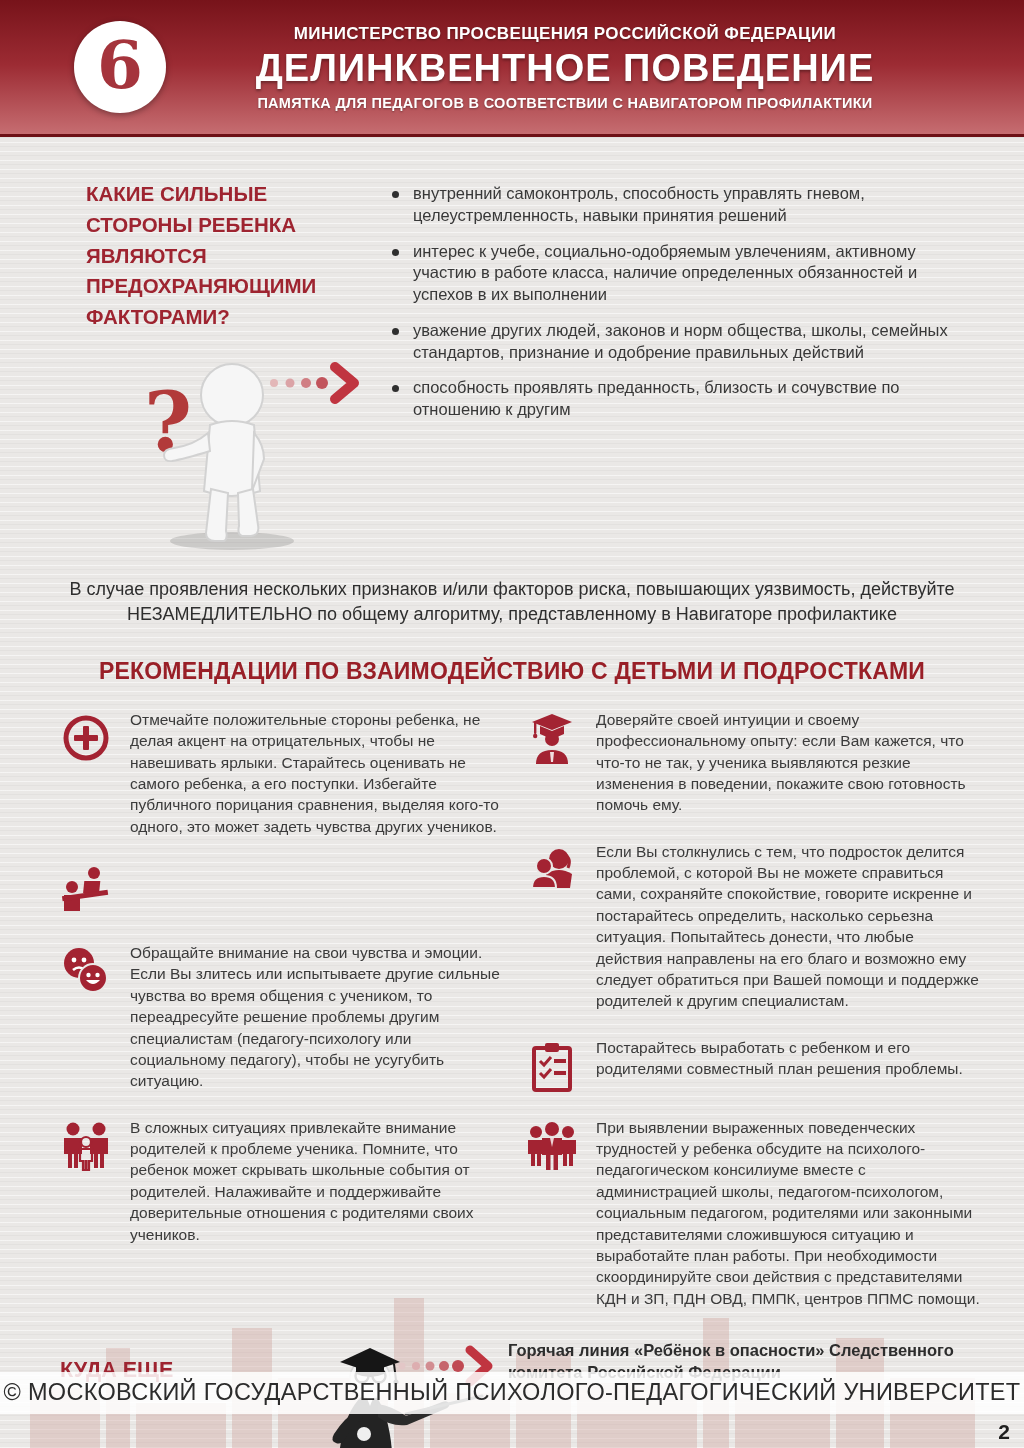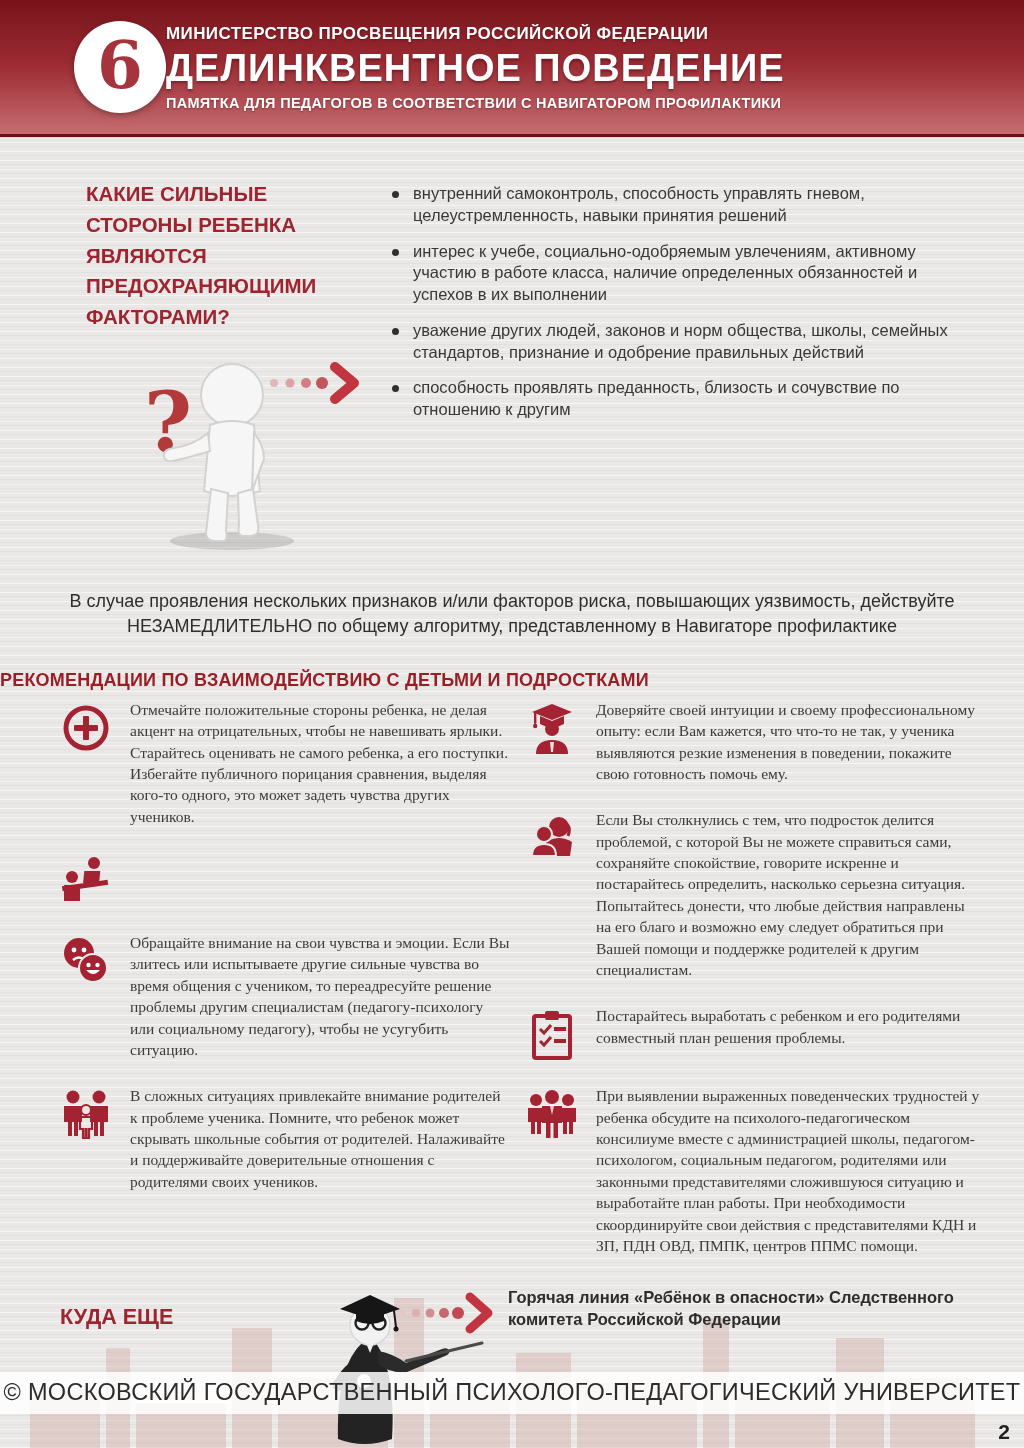--- a/index.html
+++ b/index.html
@@ -29,21 +29,21 @@
     width:92px; height:92px; border-radius:50%;
     background:#fff; flex:none; margin-left:74px;
     display:flex; align-items:center; justify-content:center;
     box-shadow:0 2px 6px rgba(0,0,0,.35);
   }
   .logo-digit {
     font-size:66px; font-weight:bold; color:#a5343c;
     line-height:1; transform:translateY(-2px);
     font-family:"DejaVu Serif","Liberation Serif",serif;
   }
-  .banner-text { flex:1; color:#fff; padding-right:60px; }
+  .banner-text { flex:1; text-align:center; color:#fff; padding-right:60px; }
   .ministry  { font-size:17px;  font-weight:bold; letter-spacing:.4px; text-shadow:0 1px 2px rgba(0,0,0,.35); }
   .doc-title { font-size:38px;  font-weight:bold; letter-spacing:1px; margin:3px 0 5px; text-shadow:0 2px 3px rgba(0,0,0,.35); }
   .doc-subtitle { font-size:14.5px; font-weight:bold; letter-spacing:.3px; text-shadow:0 1px 2px rgba(0,0,0,.35); }
 
   
   .strengths { display:flex; padding:42px 46px 0 60px;margin-left:26px; }
   .strengths-left { width:292px; flex:none; }
   .question-title { color:#9e2430; font-size:20.5px; font-weight:bold; line-height:1.5; }
   .question-figure { margin:8px 0 0 28px; }
   .strengths-right { flex:1; padding-left:14px; padding-top:4px; }
@@ -51,31 +51,31 @@
   .bullet-list li { display:flex; margin-bottom:14px; }
   .bullet-dot {
     width:7px; height:7px; border-radius:50%; background:#2f2f2f;
     flex:none; margin:8px 14px 0 0;
   }
   .bullet-text { font-size:16.5px; color:#383838; line-height:1.32; }
 
   
   .alert-text {
     text-align:center; font-size:18px; color:#2e2e2e;
-    margin:32px 66px 0; line-height:1.42;
+    margin:20px 66px 0; line-height:1.42;
   }
 
   
   .rec-title {
-    color:#991f27; font-size:18px; font-weight:bold;
-    letter-spacing:.2px; margin:30px 0 4px;
+    text-align:center; color:#991f27; font-size:23px; font-weight:bold;
+    letter-spacing:.2px; margin:30px 0 20px;
   }
   .rec-grid { display:grid; grid-template-columns:452px 1fr; padding:4px 44px 0 58px; column-gap:14px; }
   .rec-col  { display:flex; flex-direction:column; }
-  .rec-item { display:flex; margin-bottom:25px;font-family:Liberation Serif, serif; }
+  .rec-item { display:flex; margin-bottom:25px; }
   .rec-icon { width:56px; flex:none; margin-right:16px; display:flex; justify-content:center; align-items:flex-start; padding-top:3px; }
   .rec-text { font-size:15.5px; color:#3b3b3b; line-height:1.38; }
 
   
   .contact-row { display:flex; padding:4px 44px 0 60px; }
   .stair { width:214px; flex:none; padding-top:16px; }
   .stair span { display:block; color:#9e2430; font-weight:bold; font-size:21.5px; line-height:1.55; }
   .stair span:nth-child(2) { margin-left:34px; }
   .stair span:nth-child(3) { margin-left:60px; }
   .stair span:nth-child(4) { margin-left:86px; }

